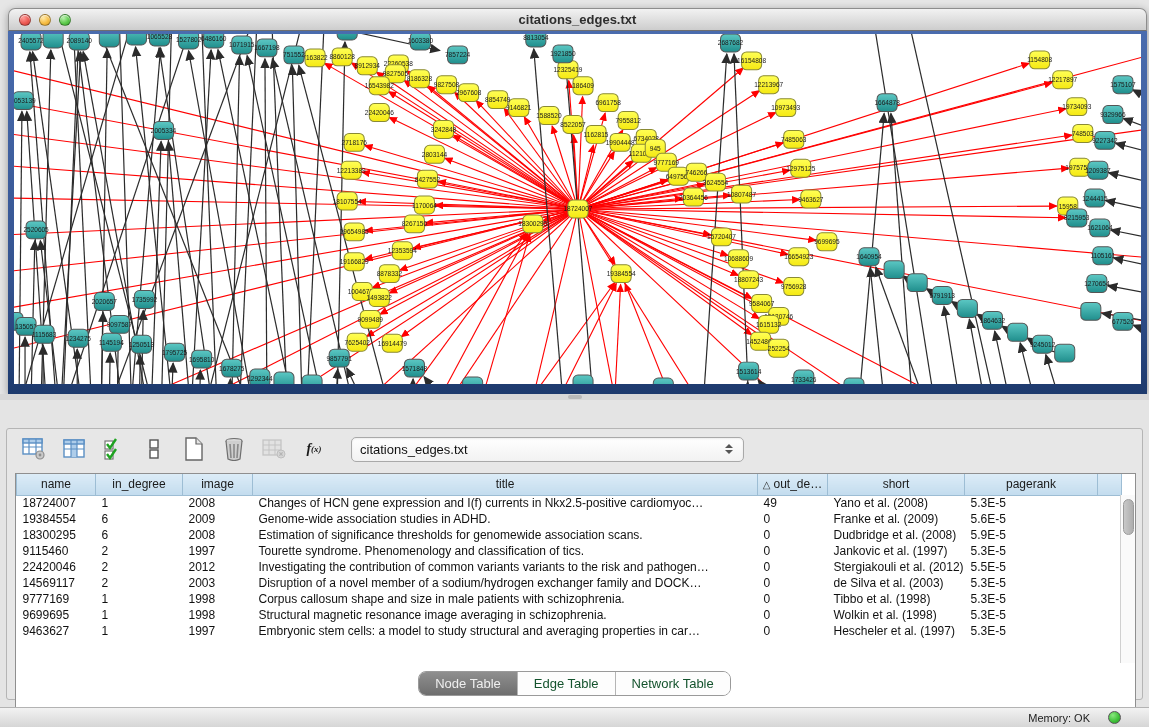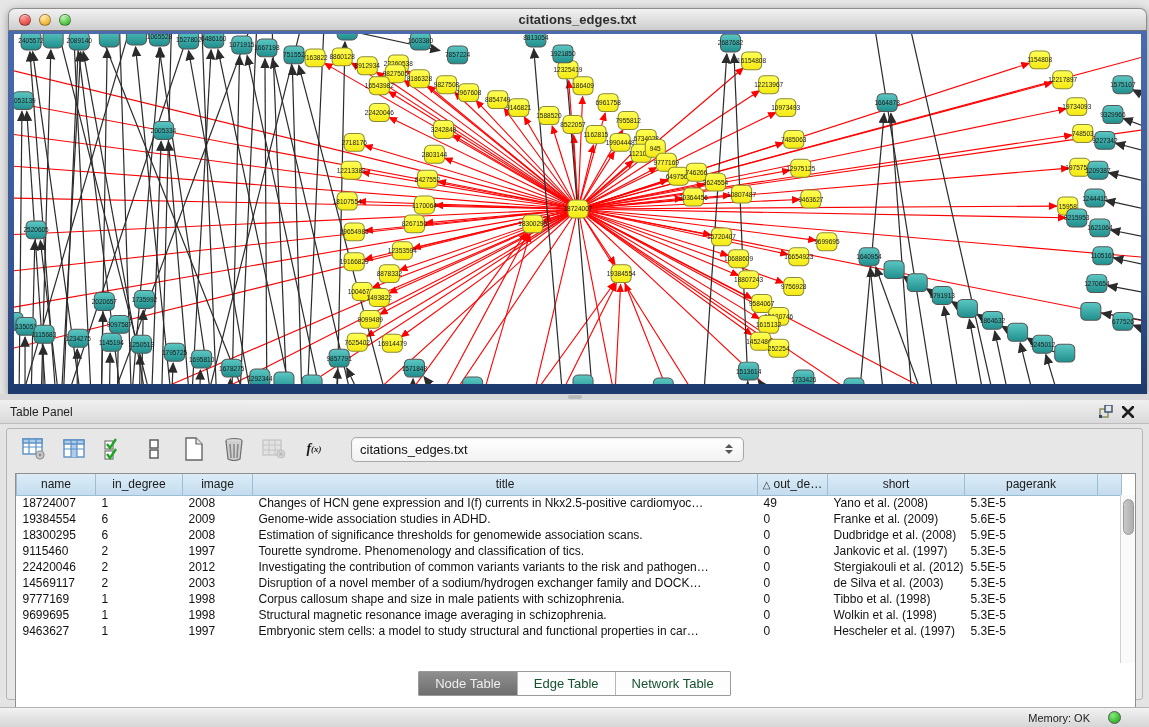--- a/index.html
+++ b/index.html
@@ -65,21 +65,21 @@
     font-size:12px; font-weight:normal; color:#1a1a1a; text-align:center; white-space:nowrap; overflow:hidden; }
   td { height:16px; font-size:12px; color:#111; padding:0 0 0 6px; white-space:nowrap; overflow:hidden;
     text-overflow:clip; }
   .sort-glyph { font-size:10px; color:#333; margin-right:3px; }
   .vscroll { position:absolute; right:0; top:21px; width:15px; height:168px; background:#fafafa;
     border-left:1px solid #d0d0d0; }
   .vthumb { position:absolute; left:2px; top:4px; width:11px; height:36px; background:linear-gradient(90deg,#c9c9c9,#adadad);
     border-radius:6px; border:1px solid #9a9a9a; }
 
   .tabs { position:absolute; left:0; right:0; top:242px; display:flex; justify-content:center; }
-  .seg { display:flex; border:1px solid #9a9a9a; border-radius:1px; overflow:hidden;
+  .seg { display:flex; border:1px solid #9a9a9a; border-radius:8px; overflow:hidden;
     background:#fff; box-shadow:0 1px 0 rgba(255,255,255,.8); }
   .seg button { border:none; background:#fdfdfd; font-size:13px; color:#14532d; padding:4px 16px;
     border-right:1px solid #b5b5b5; font-family:"Liberation Sans",sans-serif; }
   .seg button:last-child { border-right:none; }
   .seg button.active { background:linear-gradient(#8f8f8f,#6e6e6e); color:#efefef; }
 
   
   .statusbar { position:absolute; left:0; top:707px; width:1149px; height:20px;
     background:linear-gradient(#f2f2f2,#d6d6d6); border-top:1px solid #b3b3b3;
     display:flex; align-items:center; justify-content:flex-end; padding-right:28px; gap:18px; }
@@ -848,36 +848,20 @@
       </svg>
     </div>
   </div>
 </div>
 
 <div class="splitter">
     <div class="grip"></div>
   </div>
 
 <div class="table-panel">
-  <div class="tp-header">
-    <span class="tp-title">Table Panel</span>
-    <span class="spacer"></span>
-    <span class="tp-hbtn">
-      <svg width="14" height="13" viewBox="0 0 14 13">
-        <rect x="1" y="4" width="8" height="8" fill="none" stroke="#8a8a52" stroke-width="1.4"></rect>
-        <rect x="6" y="0" width="7" height="7" fill="#e7e7e7" stroke="#31496e" stroke-width="1.4"></rect>
-        <rect x="0" y="10" width="3" height="3" fill="#31496e"></rect>
-      </svg>
-    </span>
-    <span class="tp-hbtn">
-      <svg width="12" height="12" viewBox="0 0 12 12">
-        <path d="M1,1 L11,11 M11,1 L1,11" stroke="#1d1d1d" stroke-width="2.6" stroke-linecap="round"></path>
-      </svg>
-    </span>
-  </div>
 
   <div class="tp-body">
     <div class="toolbar">
       <span class="tbtn">
         <svg width="24" height="22" viewBox="0 0 24 22">
           <rect x="1" y="1" width="19" height="15" fill="#fff" stroke="#5b8fc4" stroke-width="1.4"></rect>
           <rect x="1" y="1" width="19" height="4" fill="#aecdea" stroke="#5b8fc4" stroke-width="1.4"></rect>
           <path d="M7,1 V16 M14,1 V16 M1,9 H20" stroke="#5b8fc4" stroke-width="1.2"></path>
           <circle cx="18" cy="17" r="4" fill="#c9c9c9" stroke="#8e8e8e" stroke-width="1.2"></circle>
           <circle cx="18" cy="17" r="1.4" fill="#8e8e8e"></circle>
@@ -1038,21 +1022,21 @@
               <td>Structural magnetic resonance image averaging in schizophrenia.</td>
               <td>0</td>
               <td>Wolkin et al. (1998)</td>
               <td>5.3E-5</td>
               <td></td>
             </tr>
             <tr>
               <td>9463627</td>
               <td>1</td>
               <td>1997</td>
-              <td>Embryonic stem cells: a model to study structural and functional properties in car…</td>
+              <td>Embryonic stem cells: a model to study structural and averaging properties in car…</td>
               <td>0</td>
               <td>Hescheler et al. (1997)</td>
               <td>5.3E-5</td>
               <td></td>
             </tr>
           </tbody>
       </table>
       <div class="vscroll">
         <div class="vthumb"></div>
       </div>

